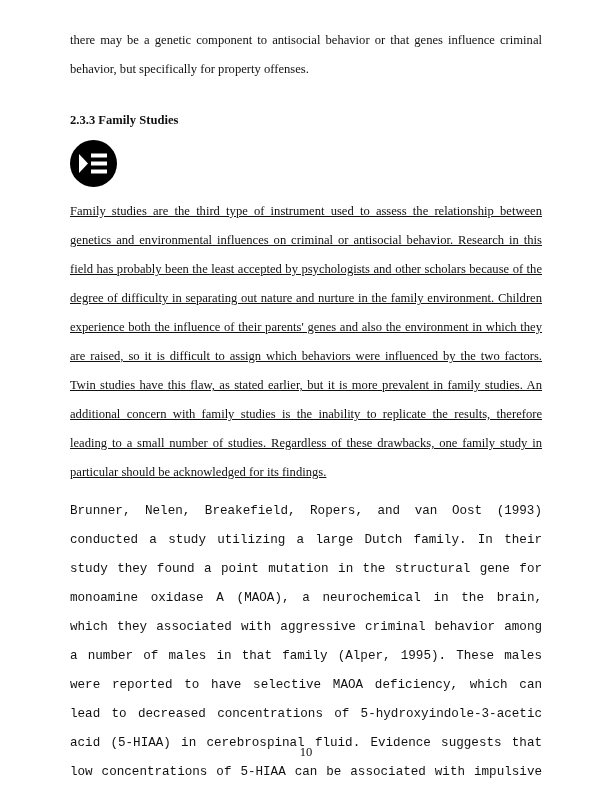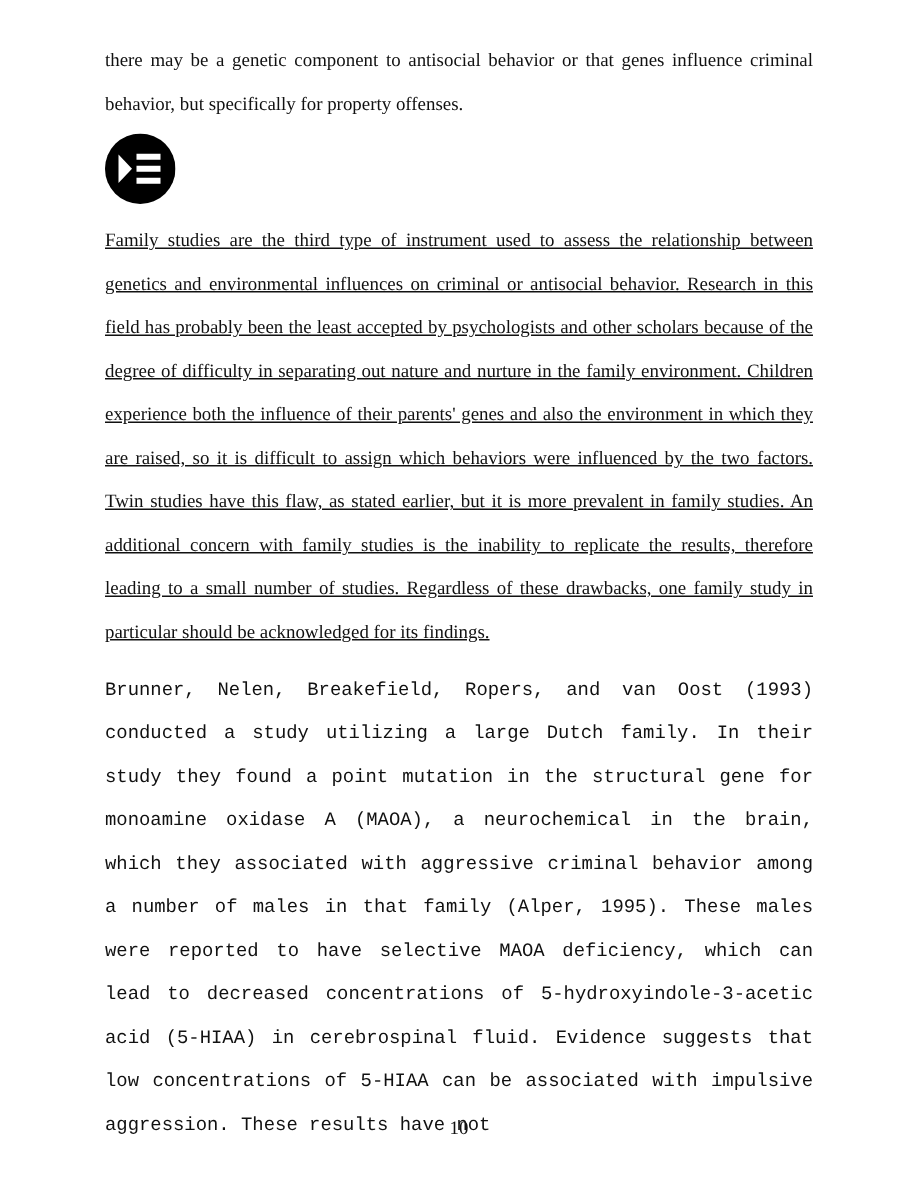--- a/index.html
+++ b/index.html
@@ -65,20 +65,21 @@
     }
   </style>
 </head>
 <body>
 
 <div class="page">
   <div class="content">
 
     <p class="body-text">there may be a genetic component to antisocial behavior or that genes influence criminal behavior, but specifically for property offenses.</p>
 
+    <h2 class="section-heading">2.3.3 Family Studies</h2>
 
     <div class="icon-row">
       <span class="annotation-icon">
         <svg width="47" height="47" viewBox="0 0 47 47" aria-hidden="true">
           <circle cx="23.5" cy="23.5" r="23.5" fill="#000000"></circle>
           <polygon points="9,14 9,33 18,23.5" fill="#ffffff"></polygon>
           <rect x="21" y="13.5" width="16" height="4" fill="#ffffff"></rect>
           <rect x="21" y="21.5" width="16" height="4" fill="#ffffff"></rect>
           <rect x="21" y="29.5" width="16" height="4" fill="#ffffff"></rect>
         </svg>

